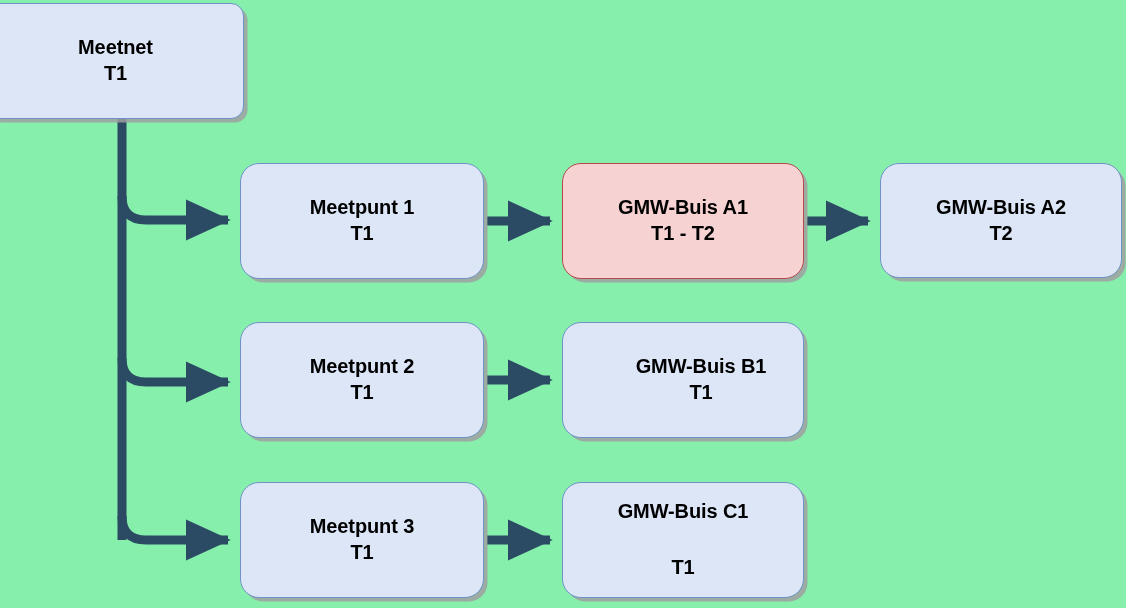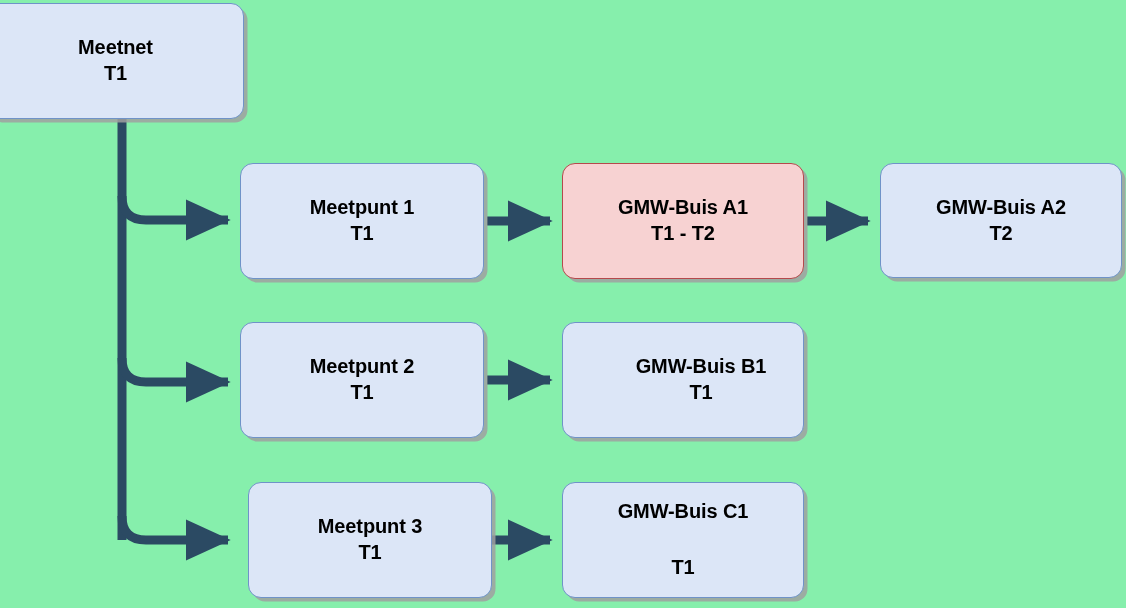--- a/index.html
+++ b/index.html
@@ -22,21 +22,21 @@
     position: absolute;
     left: 0;
     top: 0;
     width: 1126px;
     height: 608px;
     pointer-events: none;
   }
   .node {
     position: absolute;
     box-sizing: border-box;
-    border-radius: 13px;
+    border-radius: 19px;
     display: flex;
     flex-direction: column;
     align-items: center;
     justify-content: center;
     text-align: center;
     font-weight: bold;
     font-size: 20px;
     line-height: 1.28;
     color: #000000;
     letter-spacing: -0.1px;
@@ -60,21 +60,21 @@
     width: 257px;
     height: 116px;
     border-radius: 13px;
     box-shadow: 4px 4px 0px -0.5px rgba(160,160,160,0.85);
   }
   #node-meetpunt-1 { left: 240px; top: 163px; width: 244px; height: 116px; }
   #node-gmw-a1     { left: 562px; top: 163px; width: 242px; height: 116px; }
   #node-gmw-a2     { left: 880px; top: 163px; width: 242px; height: 115px; }
   #node-meetpunt-2 { left: 240px; top: 322px; width: 244px; height: 116px; align-items: center; }
   #node-gmw-b1     { left: 562px; top: 322px; width: 242px; height: 116px; padding-left: 36px; }
-  #node-meetpunt-3 { left: 240px; top: 482px; width: 244px; height: 116px; margin-left: 8px; }
+  #node-meetpunt-3 { left: 240px; top: 482px; width: 244px; height: 116px; }
   #node-gmw-c1     { left: 562px; top: 482px; width: 242px; height: 116px; gap: 30px; }
 </style>
 </head>
 <body>
 
 <div id="canvas">
 
   <svg id="edge-layer" viewBox="0 0 1126 608" width="1126" height="608" xmlns="http://www.w3.org/2000/svg">
     <defs>
       <marker id="arrow" viewBox="0 0 10 10" refX="9.4" refY="5" markerWidth="5.0" markerHeight="5.0" orient="auto-start-reverse">

